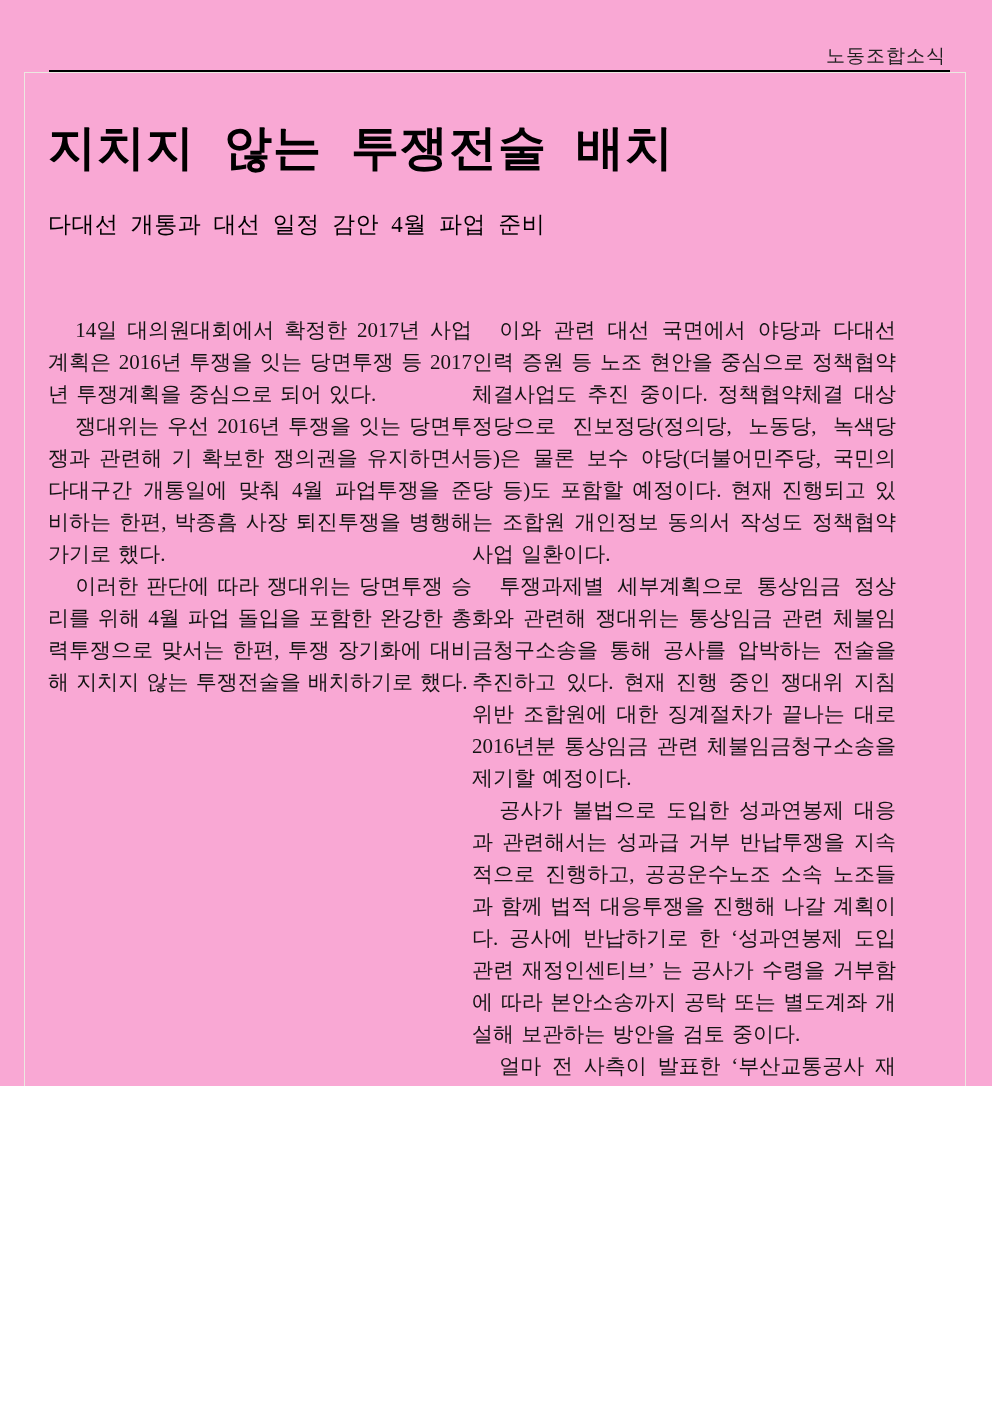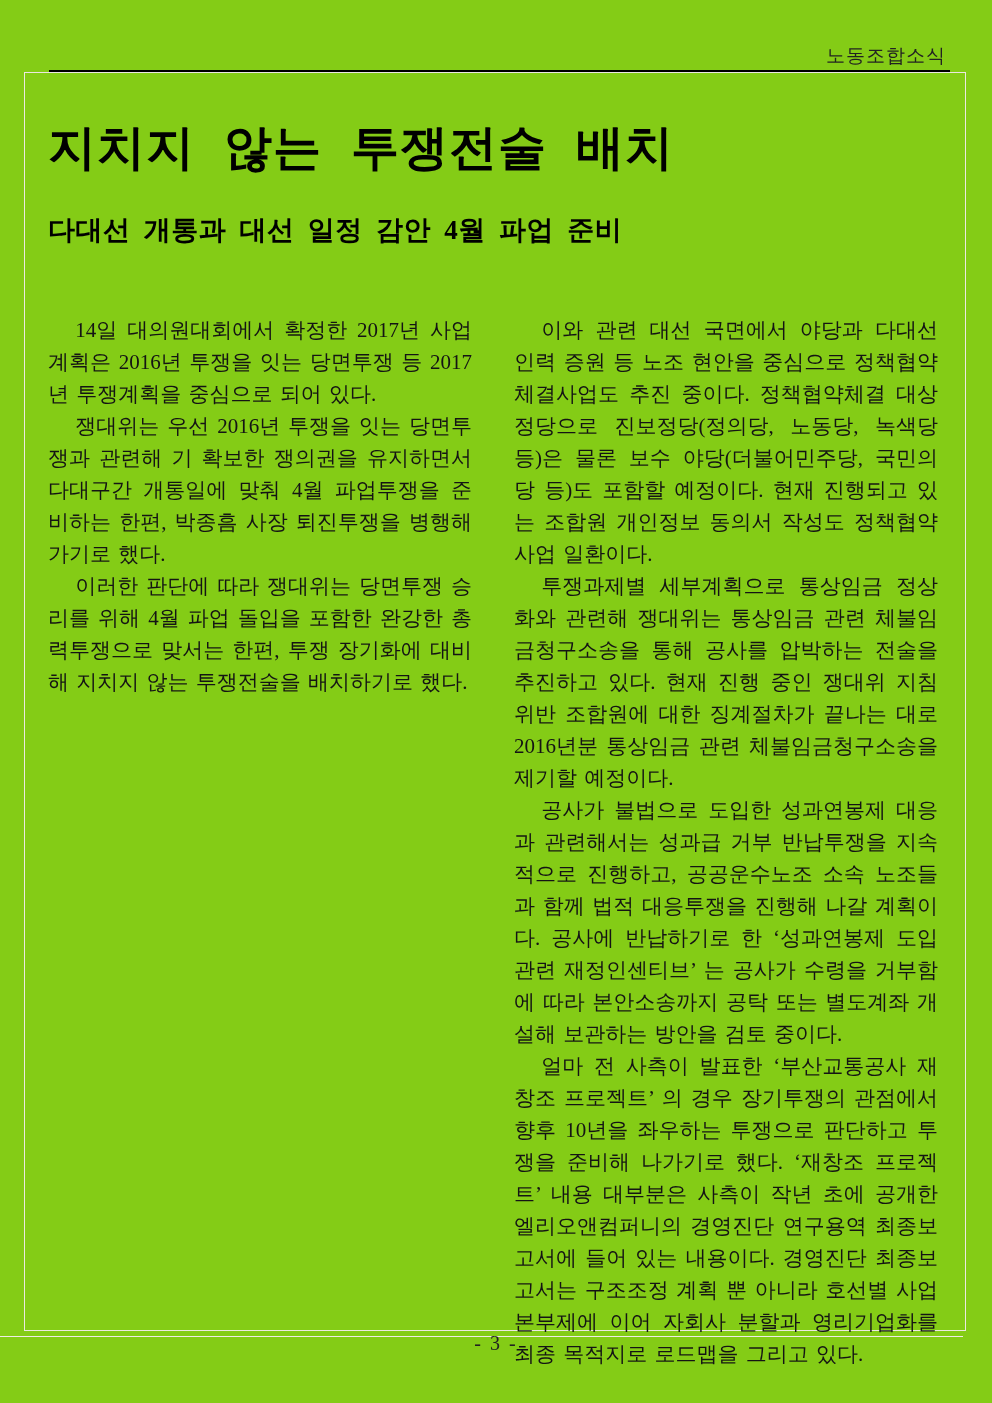--- a/index.html
+++ b/index.html
@@ -3,22 +3,22 @@
 <meta charset="utf-8">
 <style>
   html, body {
     margin: 0;
     padding: 0;
     background: #ffffff;
   }
   .page {
     position: relative;
     width: 992px;
-    height: 1403px;
-    background: #84cc16;
+    height: 1086px;
+    background: #f9a8d4;
     font-family: "Liberation Serif", "DejaVu Serif", serif;
     color: #111111;
     overflow: hidden;
   }
   .header-label {
     position: absolute;
     top: 43px;
     right: 46px;
     font-size: 19px;
     letter-spacing: 1px;
@@ -61,34 +61,33 @@
     letter-spacing: 1px;
     word-spacing: 16px;
     color: #000000;
     white-space: nowrap;
   }
   .article-subtitle {
     position: absolute;
     top: 190px;
     left: 48px;
     width: 900px;
-    font-size: 27px;
-    font-weight: bold;
+    font-size: 23px;
+    font-weight: normal;
     letter-spacing: 0.5px;
     word-spacing: 6px;
     color: #000000;
     white-space: nowrap;
   }
   .body-columns {
     position: absolute;
     top: 314px;
     left: 48px;
     width: 890px;
     display: flex;
-    gap: 42px;
   }
   .body-col {
     width: 424px;
     flex: 0 0 424px;
   }
   .body-col p {
     margin: 0;
     font-size: 21px;
     line-height: 32px;
     text-align: justify;

